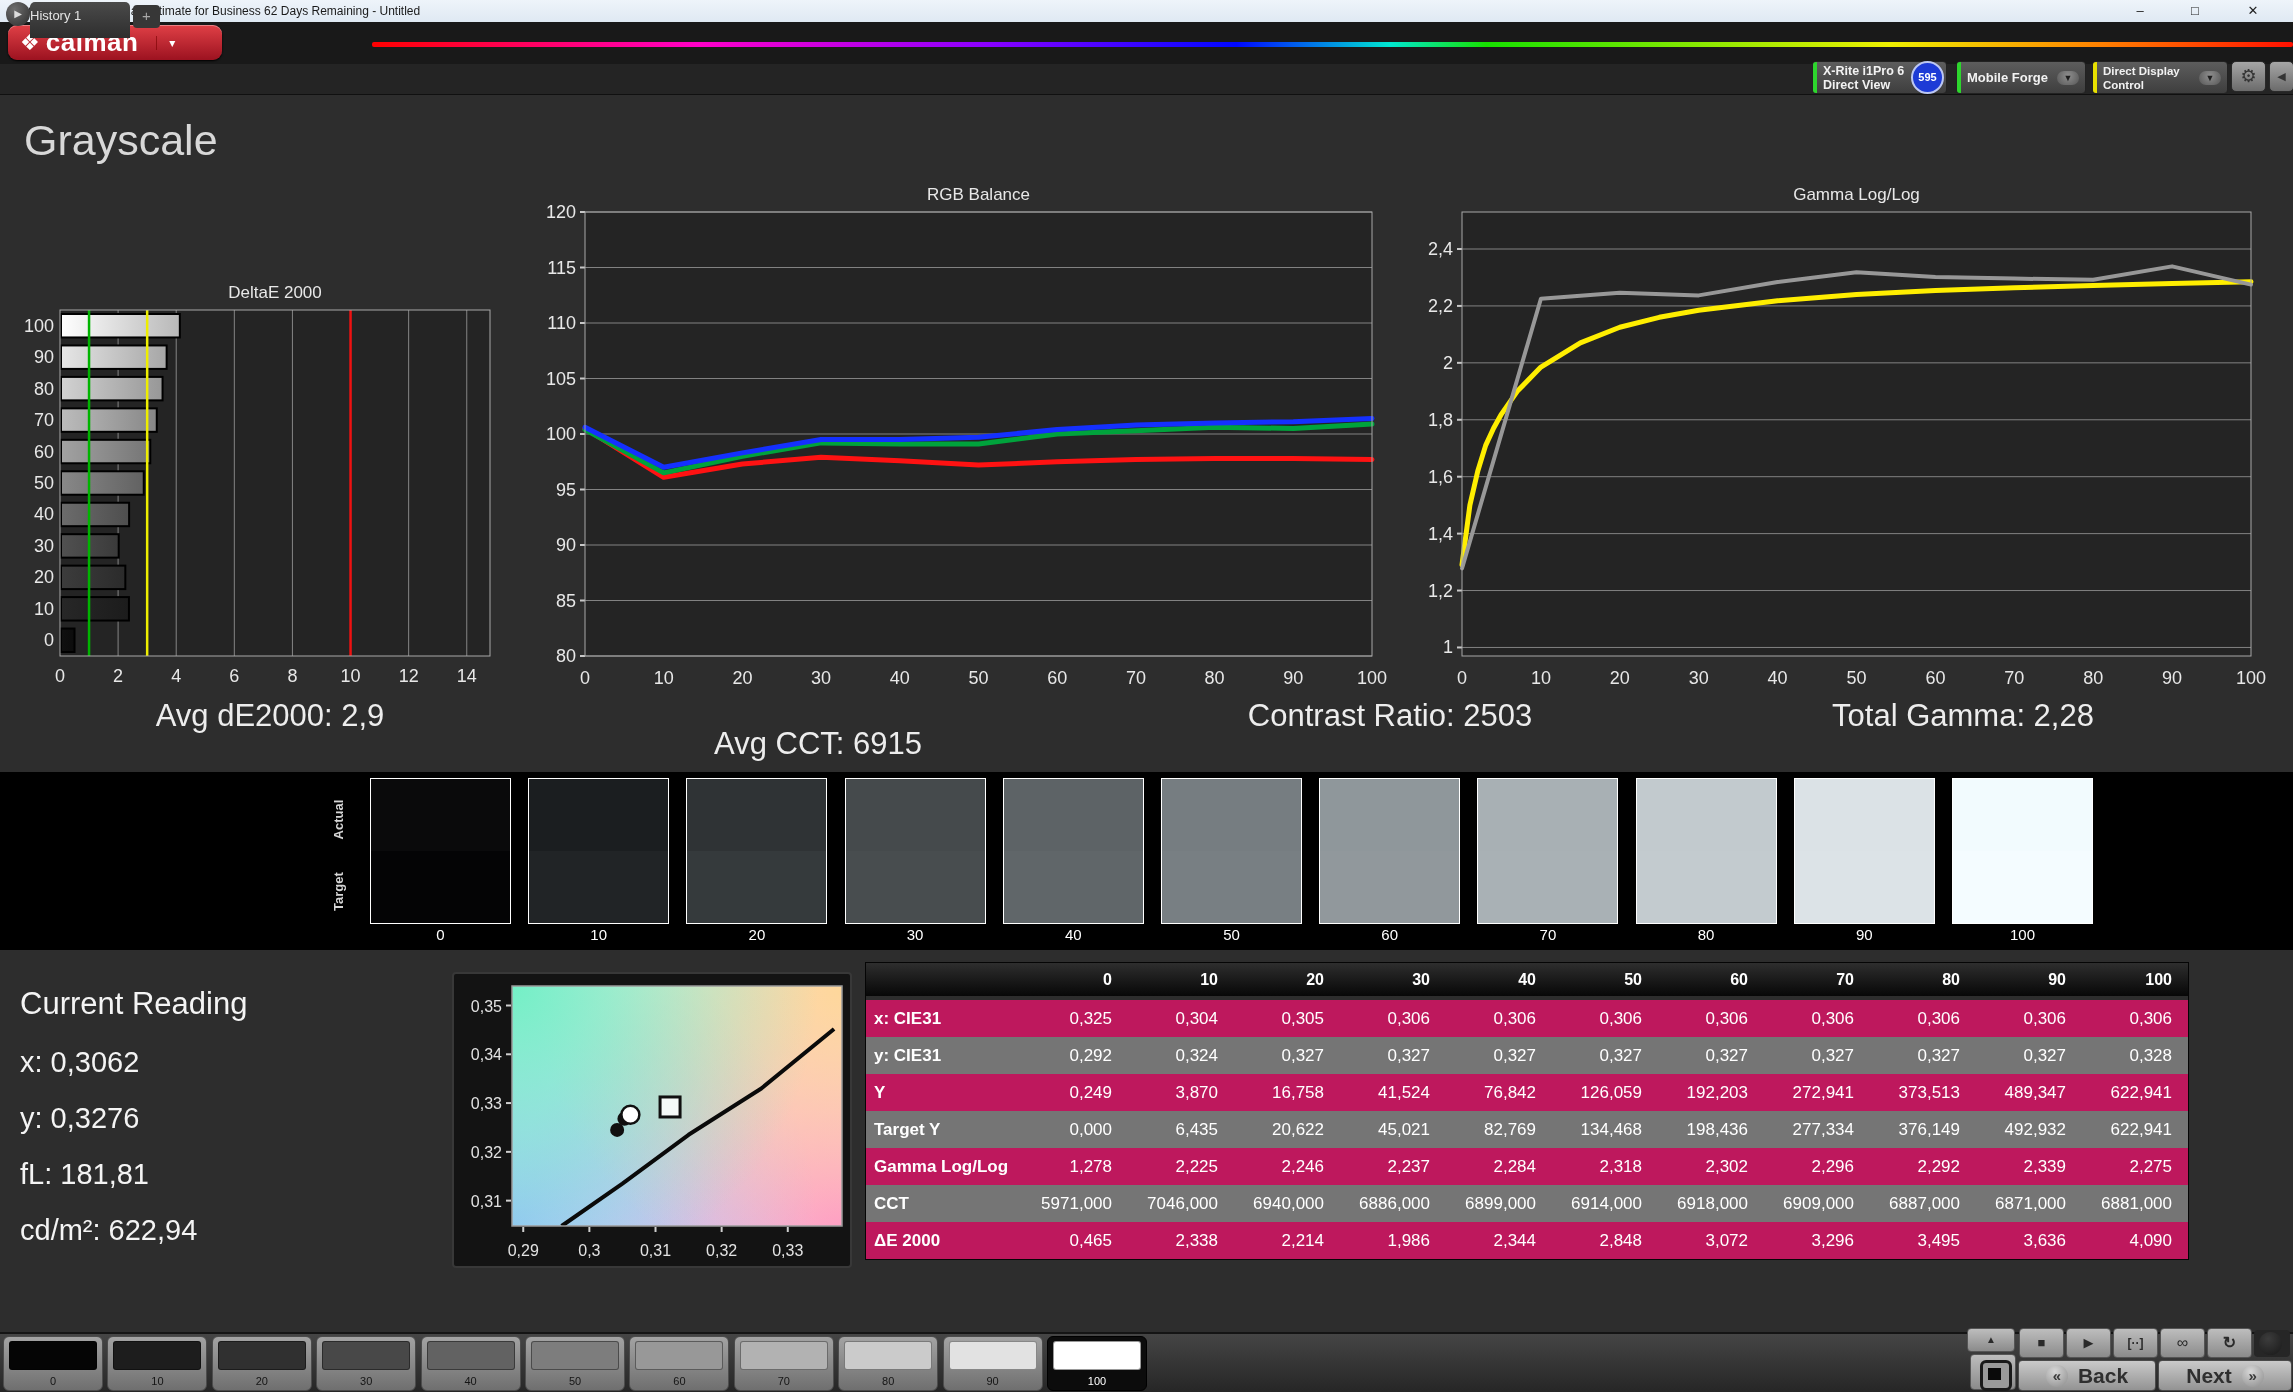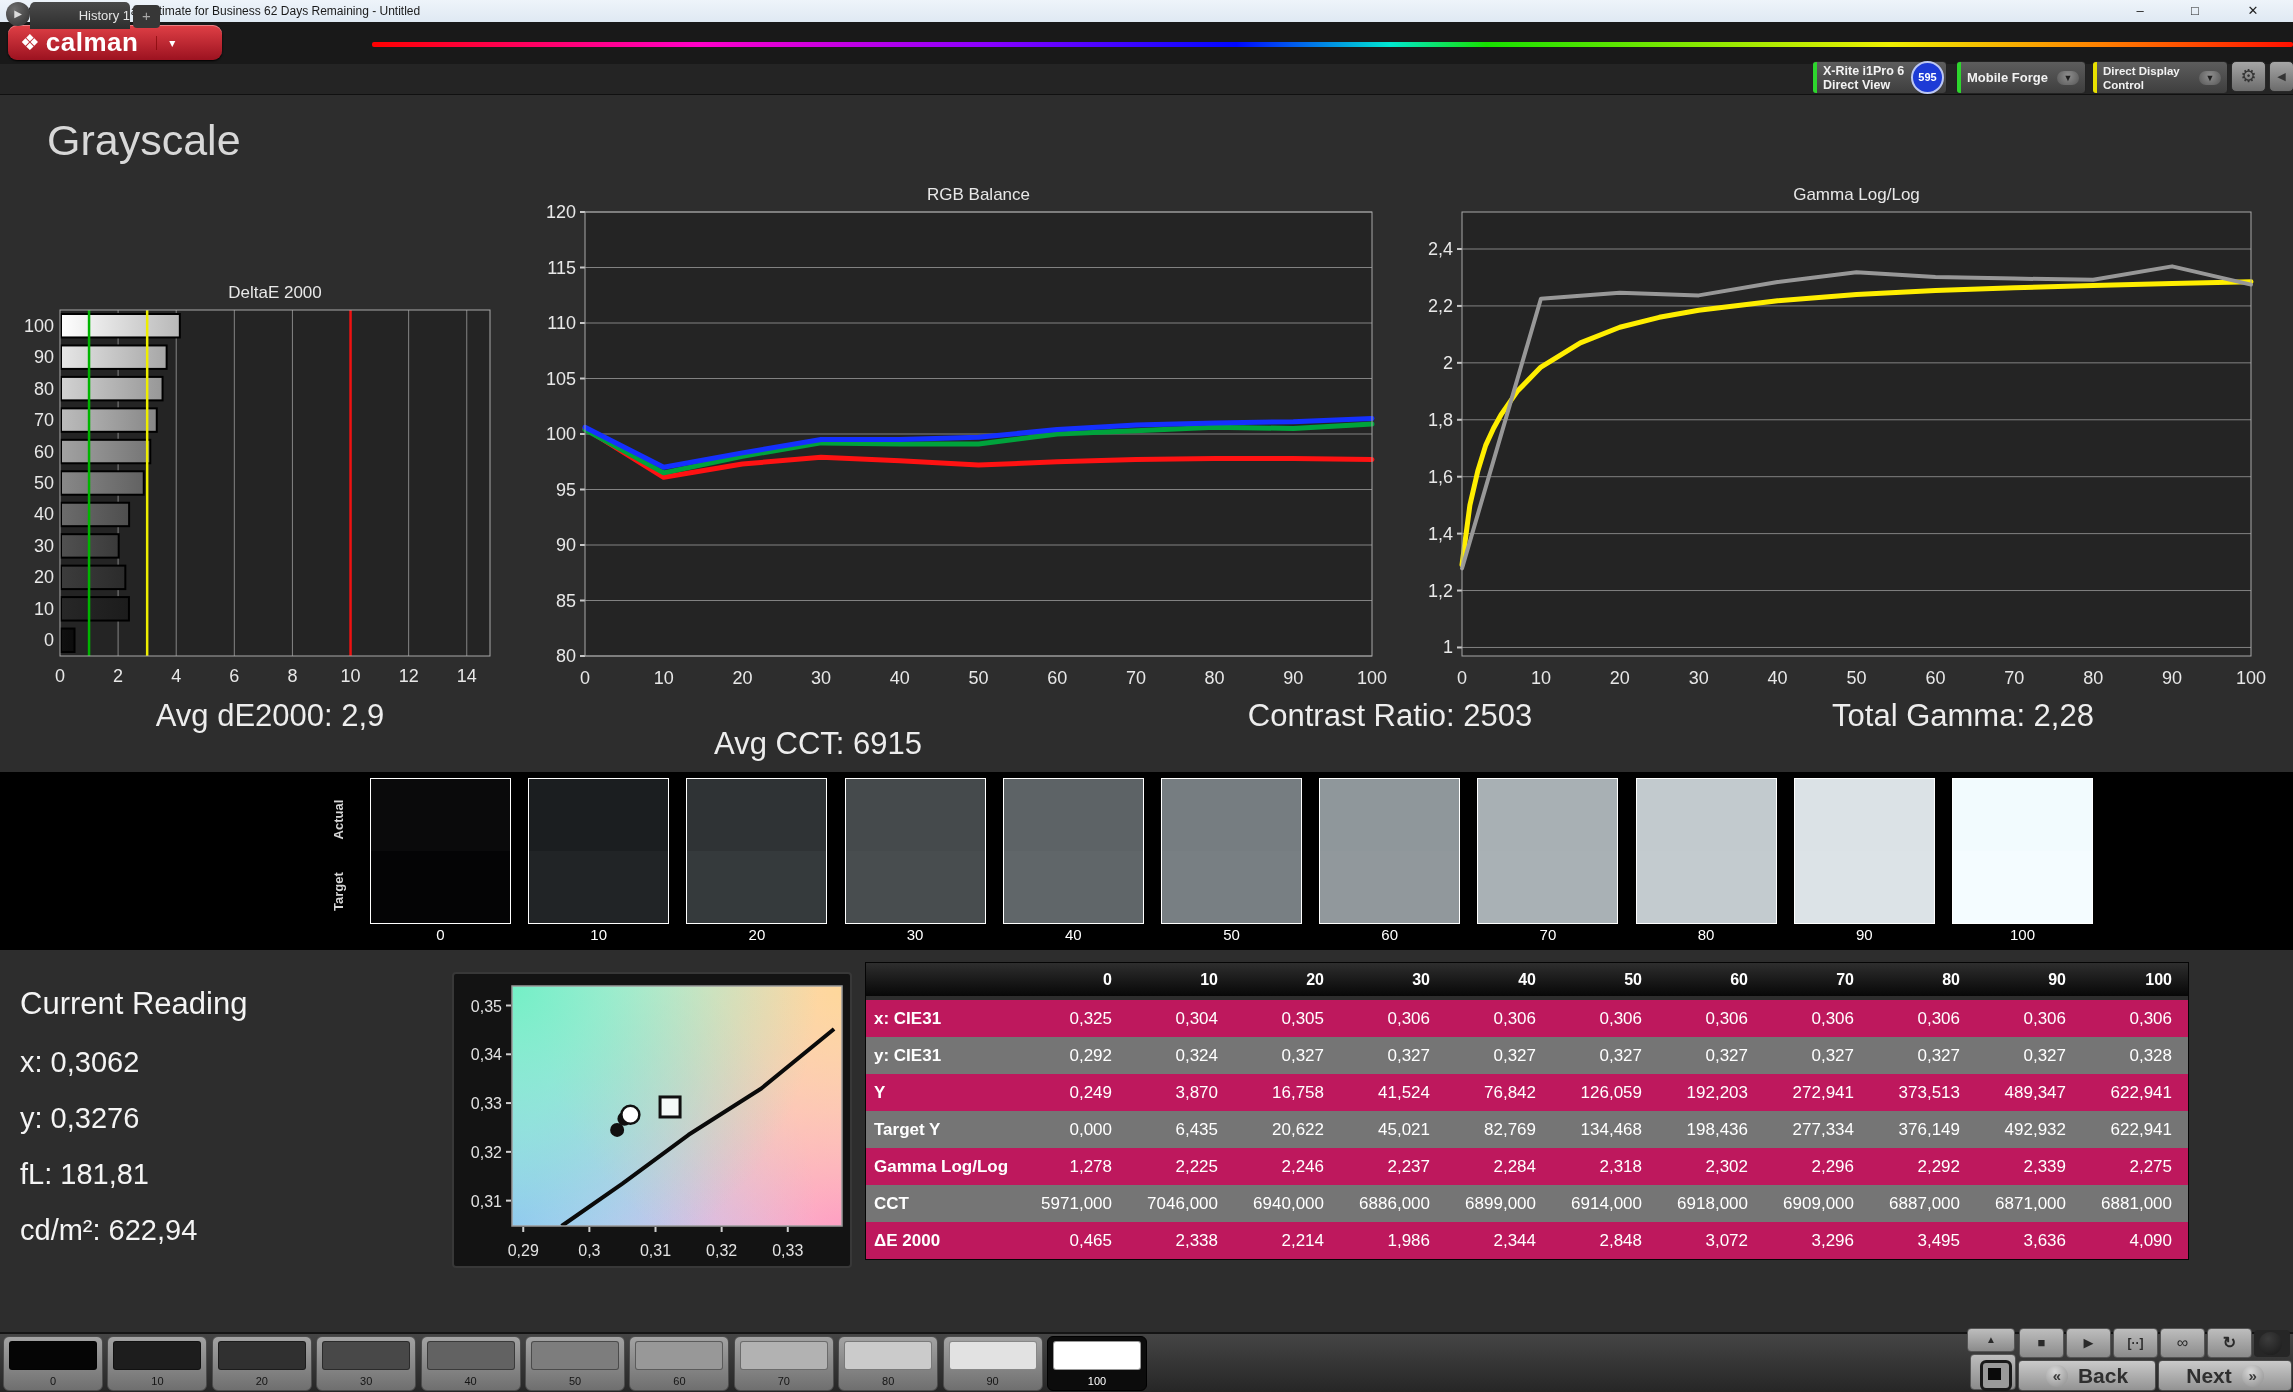--- a/index.html
+++ b/index.html
@@ -20,38 +20,38 @@
   .logo-glyph{color:#fff;font-size:22px;margin:0 6px 0 12px;}
   .logo-text{color:#fff;font-size:26px;font-weight:bold;letter-spacing:.5px;line-height:33px;}
   .logo-caret{color:#fff;font-size:12px;margin-left:18px;padding-left:12px;border-left:1px solid rgba(120,0,0,.6);}
   .rainbow{position:absolute;left:372px;top:20px;width:1921px;height:5px;border-radius:2px;
            background:linear-gradient(90deg,#ff0000 0%,#ff00c8 17%,#8a00ff 32%,#0008ff 45%,#00e8d0 53%,#17e000 58%,#eef000 79%,#ff8000 90%,#ff1000 100%);}
   
   .tabbar{position:absolute;left:0;top:64px;width:2293px;height:30px;background:#242424;border-bottom:1px solid #101010;}
   .histplay{position:absolute;left:6px;top:2px;width:24px;height:24px;border-radius:50%;
             background:radial-gradient(circle at 35% 30%,#6e6e6e,#2c2c2c);color:#ddd;font-size:10px;
             text-align:center;line-height:24px;}
-  .tab{position:absolute;left:30px;top:2px;width:100px;height:27px;border-radius:5px 5px 0 0;
-       background:linear-gradient(#4a4a4a,#2e2e2e);color:#e4e4e4;font-size:13px;text-align:right;line-height:27px;}
+  .tab{position:absolute;left:30px;top:2px;width:100px;height:36px;border-radius:5px 5px 0 0;
+       background:linear-gradient(#4a4a4a,#2e2e2e);color:#e4e4e4;font-size:13px;text-align:left;line-height:27px;}
   .tab-add{position:absolute;left:133px;top:5px;width:27px;height:23px;border-radius:4px;background:#373737;
            color:#a8a8a8;font-size:15px;text-align:center;line-height:22px;}
   
   .meter{position:absolute;top:61px;height:33px;border-radius:4px;background:linear-gradient(#5d5d5d,#3e3e3e);
          border:1px solid #222;box-sizing:border-box;display:flex;align-items:center;color:#f2f2f2;}
   .meter .stripe{width:4px;align-self:stretch;border-radius:3px 0 0 3px;}
   .meter .mlabel{padding-left:6px;font-size:12.5px;line-height:14px;font-weight:bold;flex:1;}
   .meter .caret{color:#1d1d1d;font-size:9px;background:radial-gradient(circle at 50% 35%,#8f8f8f,#565656);
                 width:22px;height:14px;border-radius:7px;text-align:center;line-height:14px;margin-right:6px;}
   .badge-circle{position:absolute;left:1911px;top:61px;width:29px;height:29px;border-radius:50%;
                 background:#1d3bd6;border:2px solid #bcc7f2;color:#fff;font-size:11px;font-weight:bold;
                 text-align:center;line-height:29px;}
   .sq-btn{position:absolute;top:61px;height:31px;border-radius:5px;background:linear-gradient(#a6a6a6,#6b6b6b);
           border:1px solid #2a2a2a;box-sizing:border-box;color:#333;text-align:center;}
   
-  .page-title{position:absolute;left:24px;top:116px;font-size:43px;color:#d8d8d8;margin-left:23px;}
+  .page-title{position:absolute;left:24px;top:116px;font-size:43px;color:#d8d8d8;}
   .summary{position:absolute;top:698px;transform:translateX(-50%);font-size:31px;color:#ededed;white-space:nowrap;}
   
   .strip{position:absolute;left:0;top:772px;width:2293px;height:178px;background:#000;}
   .rotlab{position:absolute;color:#d6d6d6;font-size:13px;font-weight:bold;transform:rotate(-90deg);width:70px;text-align:center;}
   .swatch{position:absolute;top:6px;width:141px;height:146px;border:1px solid #fff;box-sizing:border-box;}
   .swatch div{width:100%;height:50%;}
   .swlabel{position:absolute;top:154px;width:141px;text-align:center;color:#fff;font-size:15px;}
   
   .cr-title{position:absolute;left:20px;top:986px;font-size:31px;color:#f4f4f4;}
   .cr-line{position:absolute;left:20px;font-size:29px;color:#f4f4f4;}

